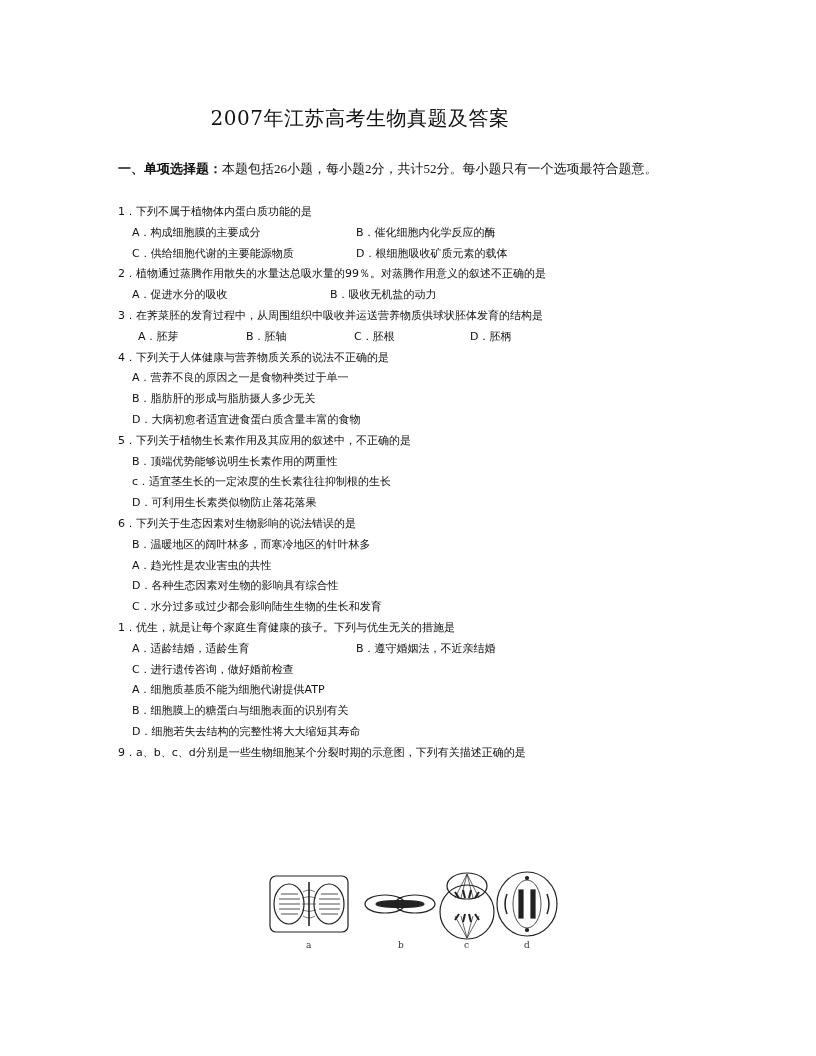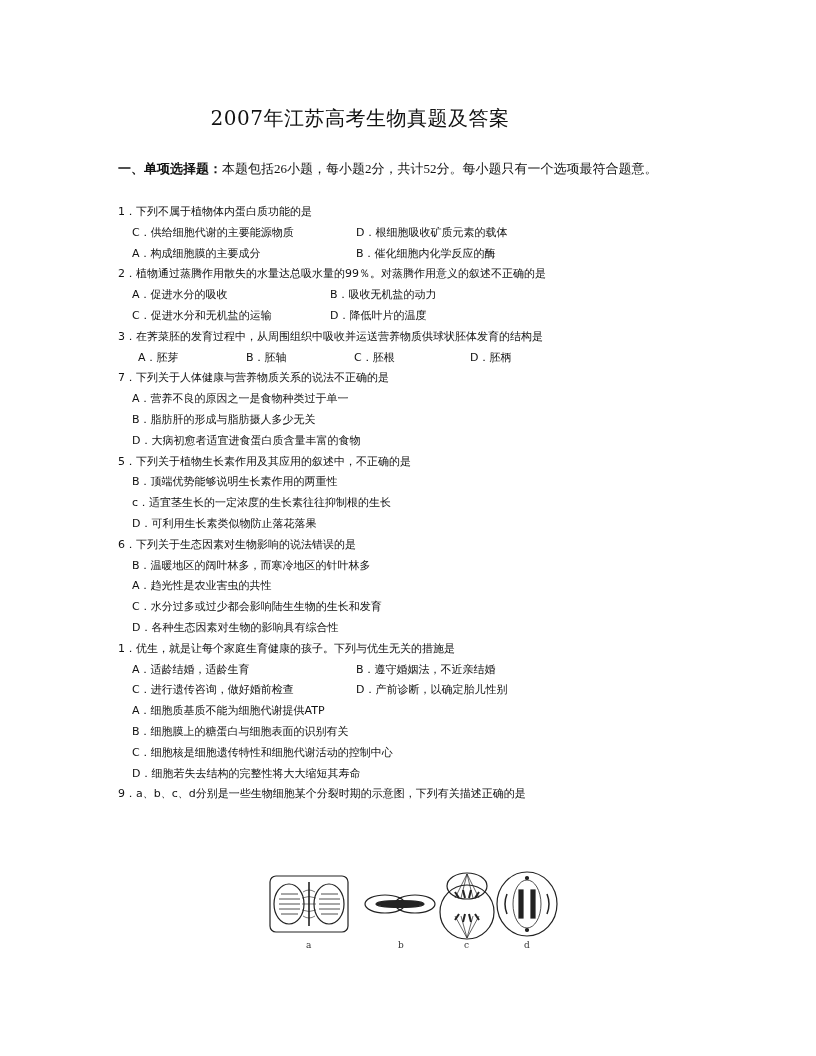--- a/index.html
+++ b/index.html
@@ -21,75 +21,69 @@
 <div class="title">2007年江苏高考生物真题及答案</div>
 
 <div class="section">
   <b>一、单项选择题：</b><span>本题包括26小题，每小题2分，共计52分。每小题只有一个选项最符合题意。</span>
 </div>
 
 <div class="body">
 
   <div class="line">1．下列不属于植物体内蛋白质功能的是</div>
   <div class="line">
+    <span class="opt" style="left:14px">A．构成细胞膜的主要成分</span>
+    <span class="opt" style="left:238px">B．催化细胞内化学反应的酶</span>
+  </div>
+  <div class="line">
     <span class="opt" style="left:14px">C．供给细胞代谢的主要能源物质</span>
     <span class="opt" style="left:238px">D．根细胞吸收矿质元素的载体</span>
-  </div>
-  <div class="line">
-    <span class="opt" style="left:14px">A．构成细胞膜的主要成分</span>
-    <span class="opt" style="left:238px">B．催化细胞内化学反应的酶</span>
   </div>
 
   <div class="line">2．植物通过蒸腾作用散失的水量达总吸水量的99％。对蒸腾作用意义的叙述不正确的是</div>
   <div class="line">
     <span class="opt" style="left:14px">A．促进水分的吸收</span>
     <span class="opt" style="left:212px">B．吸收无机盐的动力</span>
-  </div>
-  <div class="line">
-    <span class="opt" style="left:14px">C．促进水分和无机盐的运输</span>
-    <span class="opt" style="left:212px">D．降低叶片的温度</span>
   </div>
 
   <div class="line">3．在荠菜胚的发育过程中，从周围组织中吸收并运送营养物质供球状胚体发育的结构是</div>
   <div class="line">
     <span class="opt" style="left:20px">A．胚芽</span>
     <span class="opt" style="left:128px">B．胚轴</span>
     <span class="opt" style="left:236px">C．胚根</span>
     <span class="opt" style="left:352px">D．胚柄</span>
   </div>
 
-  <div class="line">7．下列关于人体健康与营养物质关系的说法不正确的是</div>
+  <div class="line">4．下列关于人体健康与营养物质关系的说法不正确的是</div>
   <div class="line" style="padding-left:14px">A．营养不良的原因之一是食物种类过于单一</div>
   <div class="line" style="padding-left:14px">B．脂肪肝的形成与脂肪摄人多少无关</div>
   <div class="line" style="padding-left:14px">D．大病初愈者适宜进食蛋白质含量丰富的食物</div>
 
   <div class="line">5．下列关于植物生长素作用及其应用的叙述中，不正确的是</div>
   <div class="line" style="padding-left:14px">B．顶端优势能够说明生长素作用的两重性</div>
   <div class="line" style="padding-left:14px">c．适宜茎生长的一定浓度的生长素往往抑制根的生长</div>
   <div class="line" style="padding-left:14px">D．可利用生长素类似物防止落花落果</div>
 
   <div class="line">6．下列关于生态因素对生物影响的说法错误的是</div>
   <div class="line" style="padding-left:14px">B．温暖地区的阔叶林多，而寒冷地区的针叶林多</div>
   <div class="line" style="padding-left:14px">A．趋光性是农业害虫的共性</div>
+  <div class="line" style="padding-left:14px">D．各种生态因素对生物的影响具有综合性</div>
   <div class="line" style="padding-left:14px">C．水分过多或过少都会影响陆生生物的生长和发育</div>
-  <div class="line" style="padding-left:14px">D．各种生态因素对生物的影响具有综合性</div>
 
   <div class="line">1．优生，就是让每个家庭生育健康的孩子。下列与优生无关的措施是</div>
   <div class="line">
     <span class="opt" style="left:14px">A．适龄结婚，适龄生育</span>
     <span class="opt" style="left:238px">B．遵守婚姻法，不近亲结婚</span>
   </div>
   <div class="line">
     <span class="opt" style="left:14px">C．进行遗传咨询，做好婚前检查</span>
-    <span class="opt" style="left:238px">D．产前诊断，以确定胎儿性别</span>
   </div>
 
   <div class="line" style="padding-left:14px">A．细胞质基质不能为细胞代谢提供ATP</div>
   <div class="line" style="padding-left:14px">B．细胞膜上的糖蛋白与细胞表面的识别有关</div>
-  <div class="line" style="padding-left:14px">C．细胞核是细胞遗传特性和细胞代谢活动的控制中心</div>
   <div class="line" style="padding-left:14px">D．细胞若失去结构的完整性将大大缩短其寿命</div>
 
   <div class="line">9．a、b、c、d分别是一些生物细胞某个分裂时期的示意图，下列有关描述正确的是</div>
 </div>
 
 <div class="figure">
   <svg width="300" height="85" viewBox="0 0 300 85" xmlns="http://www.w3.org/2000/svg">
 
     <g stroke="#222" fill="none" stroke-width="1.2">
       <rect x="5" y="8" width="78" height="56" rx="6"></rect>

